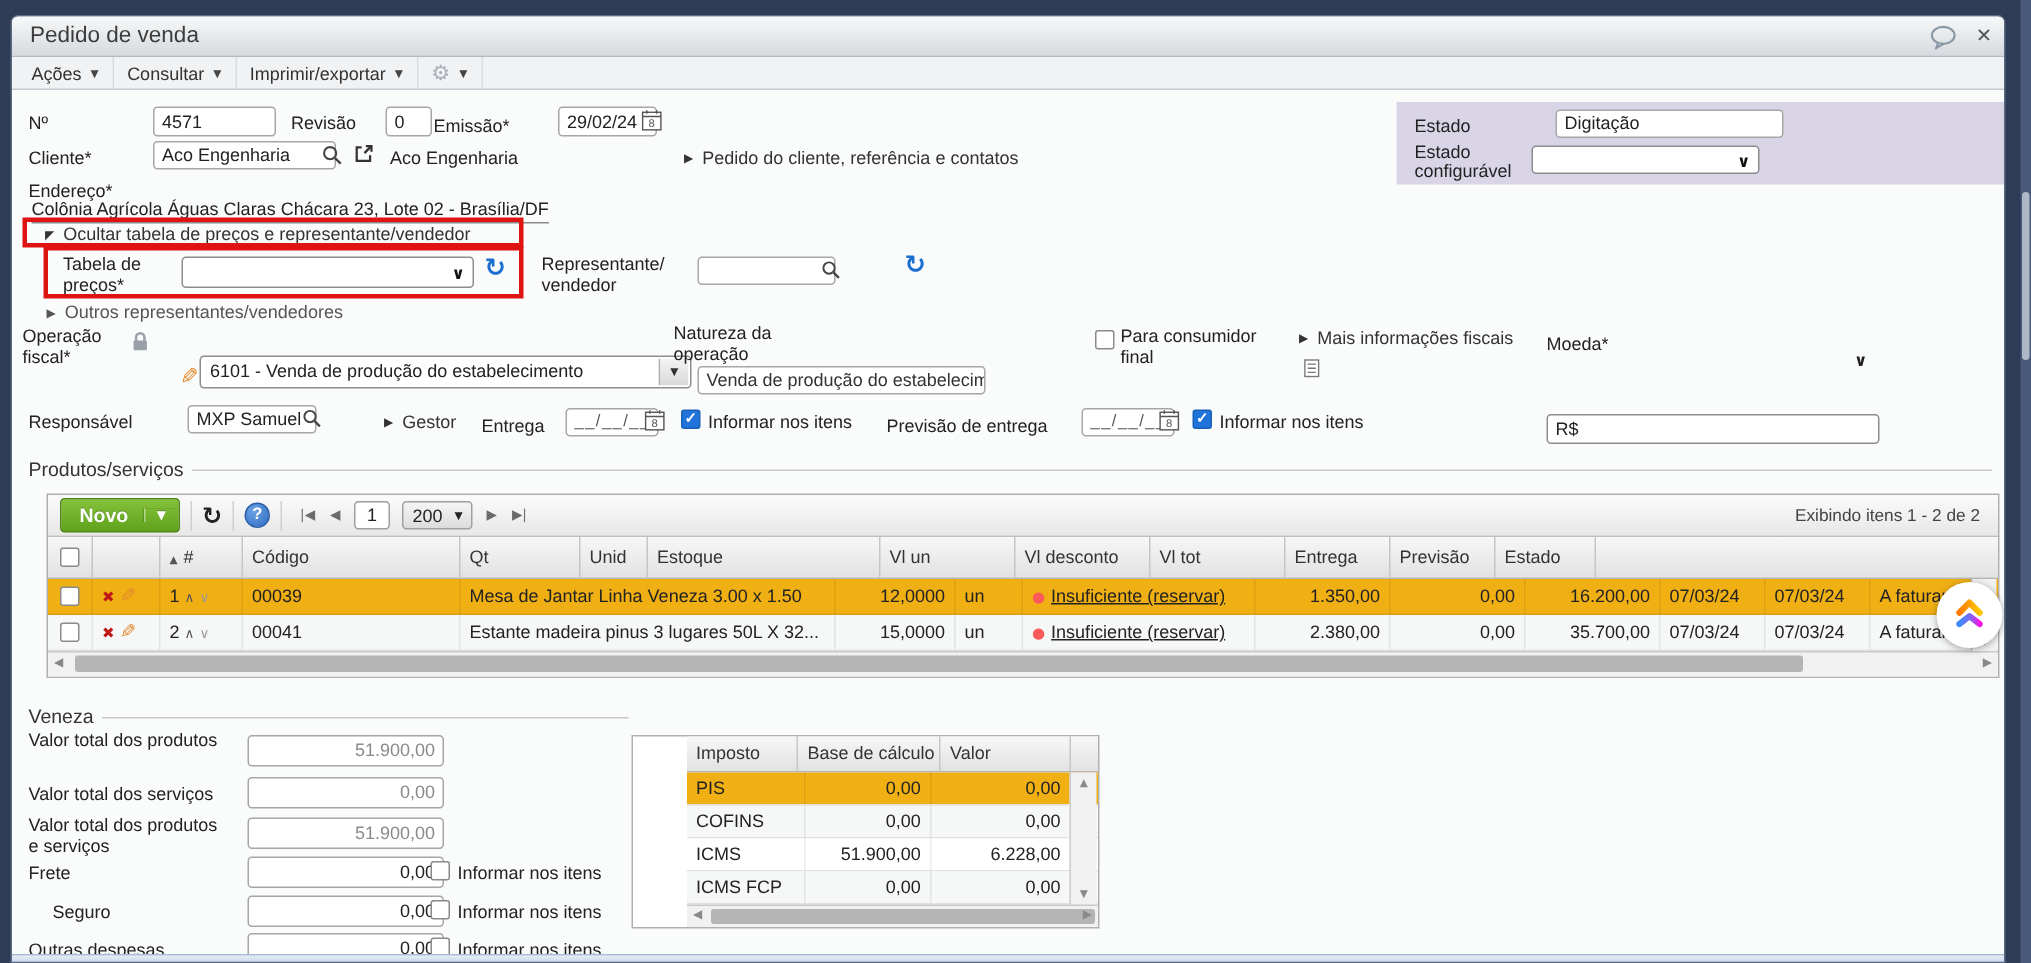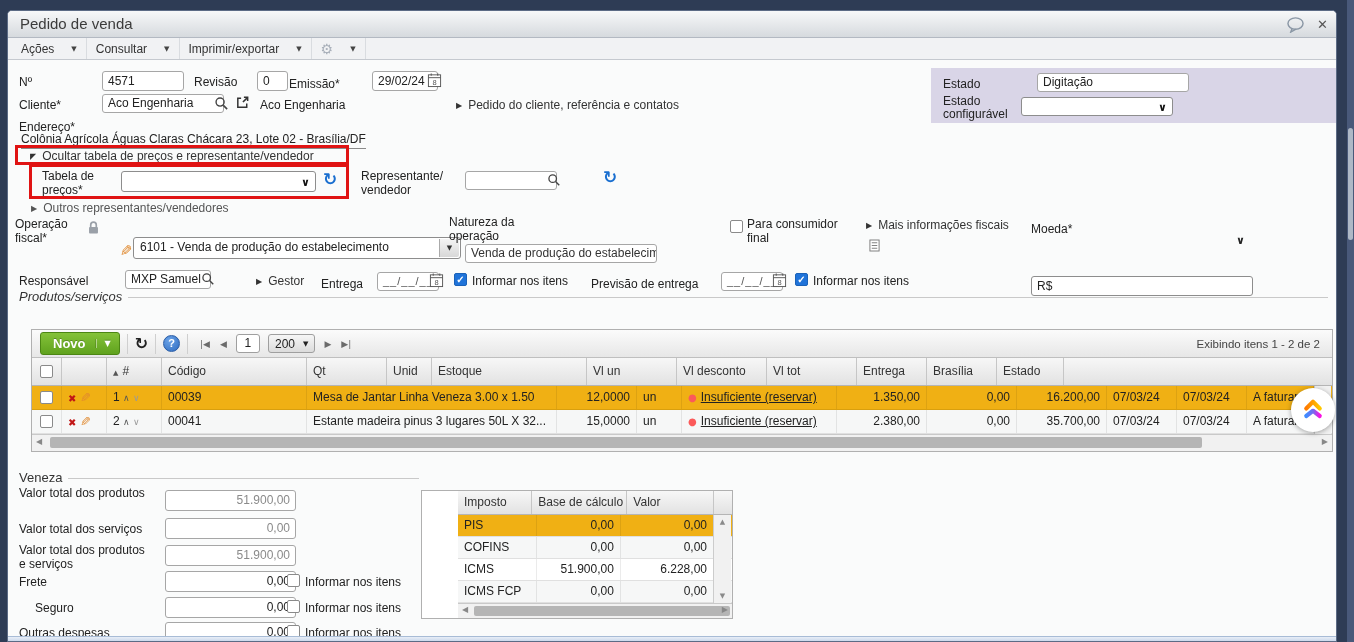--- a/index.html
+++ b/index.html
@@ -9,21 +9,21 @@
   .browser-scroll { position:absolute; right:0; top:0; width:7px; height:642px; background:#49597a; }
   .browser-scroll .bthumb { position:absolute; left:1px; top:128px; width:5px; height:112px; background:#aeb8c6; border-radius:3px; }
 
   .window { position:absolute; left:7px; top:10px; width:1330px; height:632px; background:#fafbfb; border:1px solid #5c6b85; border-radius:5px 5px 0 0; overflow:hidden; }
   .titlebar { position:relative; height:27px; background:linear-gradient(#f7f8f9,#d6dade); border-bottom:1px solid #b3b9c2; }
   .titlebar .title { position:absolute; left:12px; top:4px; font-size:15px; color:#3b3b3b; }
   .title-icons { position:absolute; right:8px; top:5px; display:flex; gap:12px; align-items:center; }
   .close-x { font-size:13px; font-weight:bold; color:#555; cursor:pointer; font-family:"DejaVu Sans",sans-serif; }
 
   .menubar { height:22px; background:#f1f2f4; border-bottom:1px solid #c5c9cf; display:flex; align-items:stretch; padding-left:4px; }
-  .menu-item { display:flex; align-items:center; gap:17px; padding:0 9px; border-right:1px solid #d9dce0; color:#333; cursor:pointer; }
+  .menu-item { display:flex; align-items:center; gap:6px; padding:0 9px; border-right:1px solid #d9dce0; color:#333; cursor:pointer; }
   .menu-caret { font-size:7px; color:#444; font-family:"DejaVu Sans",sans-serif; }
   .gear { color:#a9b0ba; font-size:14px; font-family:"DejaVu Sans",sans-serif; }
 
   .form { position:absolute; left:0; top:50px; right:0; bottom:5px; background:#fafbfb; overflow:hidden; }
   .abs { position:absolute; }
   .lbl { color:#222; }
   .tb { background:#fff; border:1px solid #a6a6a6; border-radius:3px; height:20px; line-height:18px; padding:0 5px; overflow:hidden; white-space:nowrap;margin-left:16px; }
   .tb.small { height:19px; line-height:17px; }
   .tb.num { text-align:right; }
   .tb.grey { color:#8a8a8a; }
@@ -290,21 +290,21 @@
             <rect x="1.5" y="3" width="13" height="12.5" fill="#fff" stroke="#555"></rect>
             <line x1="1.5" y1="6" x2="14.5" y2="6" stroke="#555"></line>
             <line x1="4.5" y1="1.5" x2="4.5" y2="4" stroke="#555"></line>
             <line x1="11.5" y1="1.5" x2="11.5" y2="4" stroke="#555"></line>
             <text x="8" y="13.5" font-size="8" text-anchor="middle" fill="#555" font-family="sans-serif">8</text>
           </svg>
       </span>
       <span class="abs cb checked" style="left:787px; top:212px;">✓</span>
       <span class="abs lbl" style="left:805px; top:213px;">Informar nos itens</span>
 
-      <div class="abs legend-row" style="left:11px; top:228px; right:8px;font-style:italic;">
+      <div class="abs legend-row" style="left:11px; top:244px; right:8px;">
         <span class="ltext" style="font-size:13px;">Produtos/serviços</span>
           <span class="lline"></span>
       </div>
 
       <div class="grid" style="left:23px; top:268px; width:1302px;">
         <div class="grid-toolbar">
           <span class="novo">
               <span class="nlbl">Novo</span>
               <span class="ncaret">▼</span>
             </span>
@@ -329,21 +329,21 @@
           <span class="gh c-act"></span>
           <span class="gh c-num"><span class="sort">▲</span><span>#</span></span>
           <span class="gh c-cod">Código</span>
           <span class="gh c-qt">Qt</span>
           <span class="gh c-unid">Unid</span>
           <span class="gh c-est">Estoque</span>
           <span class="gh c-vlun">Vl un</span>
           <span class="gh c-vldesc">Vl desconto</span>
           <span class="gh c-vltot">Vl tot</span>
           <span class="gh c-ent">Entrega</span>
-          <span class="gh c-prev">Brasília</span>
+          <span class="gh c-prev">Previsão</span>
           <span class="gh c-std">Estado</span>
           <span class="gh c-scroll"></span>
         </div>
 
         <div class="grid-row selected">
           <span class="gc c-cb"><span class="cb"></span></span>
           <span class="gc c-act"><span class="del">✖</span> <span class="pencil" style="font-size:13px;">✎</span></span>
           <span class="gc c-num"><span>1</span> <span class="updn">∧</span> <span class="updn dn">∨</span></span>
           <span class="gc c-cod">00039</span>
           <span class="gc c-desc">Mesa de Jantar Linha Veneza 3.00 x 1.50</span>

